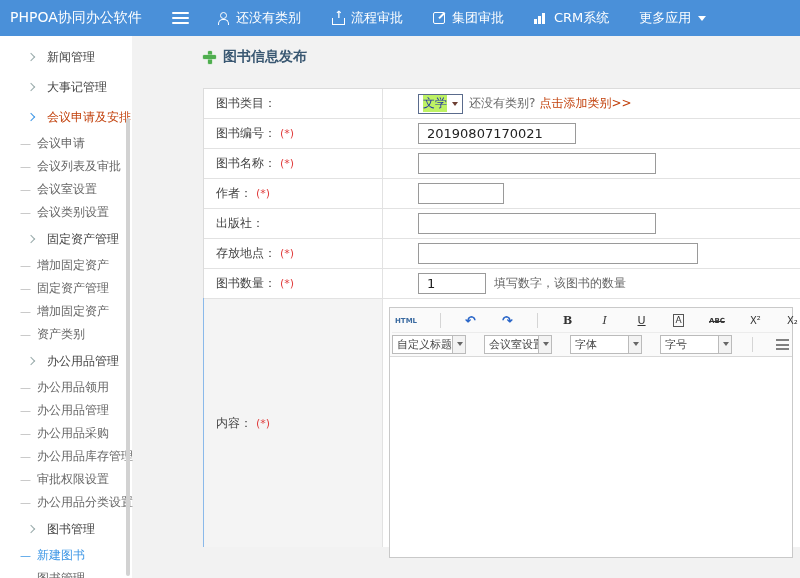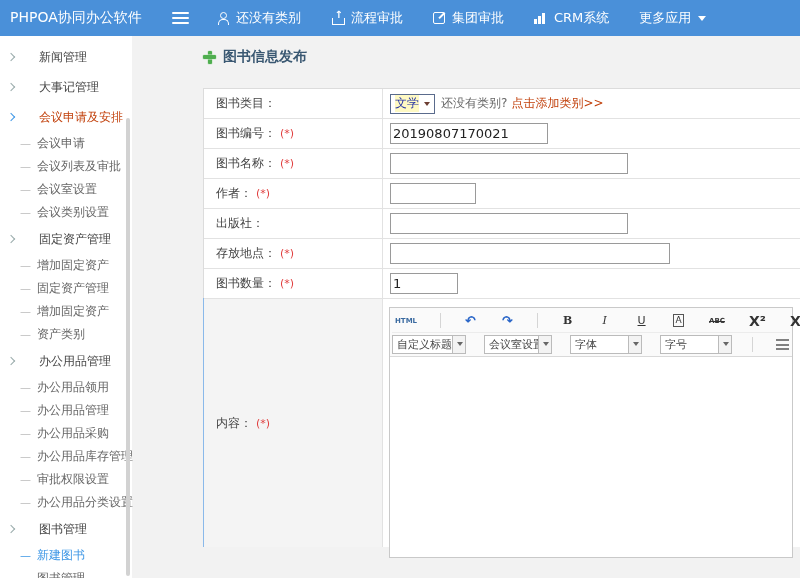--- a/index.html
+++ b/index.html
@@ -30,22 +30,22 @@
                     background:#fff; transform:rotate(-45deg); transform-origin:right top; }
   .ic-chart { width:13px; height:11px; display:flex; align-items:flex-end; gap:1.5px; }
   .ic-chart i { display:block; width:2.6px; background:#fff; }
   .ic-chart i:nth-child(1){height:5px;} .ic-chart i:nth-child(2){height:8px;} .ic-chart i:nth-child(3){height:11px;}
   .caret-down { width:0; height:0; border-left:4px solid transparent; border-right:4px solid transparent;
                 border-top:5px solid #fff; }
 
   
   .sidebar { position:absolute; top:36px; left:0; width:132px; bottom:0; background:#fff; z-index:4; }
   .sb-items { padding-top:6px; }
-  .sb-group { height:30px; display:flex; align-items:center; padding-left:8px; gap:25px;
-              font-size:12px; color:#444; cursor:pointer; white-space:nowrap; }
+  .sb-group { height:30px; display:flex; align-items:center; padding-left:8px; gap:13px;
+              font-size:12px; color:#444; cursor:pointer; white-space:nowrap;margin-left:20px; }
   .chev { width:6px; height:6px; border-top:1.4px solid #9aa; border-right:1.4px solid #9aa;
           transform:rotate(45deg); flex:0 0 auto; }
   .sb-group.active { color:#c2410c; }
   .sb-group.active .chev { border-color:#3e97e6; }
   .sb-child { height:23px; display:flex; align-items:center; padding-left:20px; gap:6px;
               font-size:12px; color:#666; cursor:pointer; white-space:nowrap; }
   .sb-child .dash { color:#bbb; font-size:11px; flex:0 0 auto; }
   .sb-child.active { color:#3e97e6; }
   .sb-child.active .dash { color:#3e97e6; }
   .sb-scrollbar { position:absolute; top:82px; right:2px; width:4px; height:458px;
@@ -56,34 +56,34 @@
   .plus-icon { position:relative; width:13px; height:13px; }
   .plus-icon::before { content:""; position:absolute; left:4.5px; top:0; width:4px; height:13px;
                        background:#4fae4f; border-radius:1px; box-shadow:0 0 0 0.6px #c9e6c9; }
   .plus-icon::after { content:""; position:absolute; top:4.5px; left:0; width:13px; height:4px;
                       background:#4fae4f; border-radius:1px; box-shadow:0 0 0 0.6px #c9e6c9; }
   .page-title h1 { font-size:14px; font-weight:bold; color:#3a5872; }
 
   .form-table { position:absolute; left:203px; top:88px; width:597px; background:#fff;
                 border-top:1px solid #dcdcdc; border-left:1px solid #dcdcdc;
                 font-size:12px; color:#444; }
-  .frow { display:flex; align-items:stretch; border-bottom:1px solid #e2e2e2; height:30px; }
+  .frow { display:flex; align-items:stretch; border-bottom:1px solid #e2e2e2; height:30px;gap:28px; }
   .fl { width:179px; flex:0 0 auto; display:flex; align-items:center; padding-left:12px; gap:4px;
         border-right:1px solid #e2e2e2; }
   .fv { flex:1; display:flex; align-items:center; padding-left:7px; gap:8px; }
   .req { color:#e03e3e; font-size:11px; }
-  input.txt { height:21px; border:1px solid #9a9a9a; padding:0 2px; font-size:13px;
+  input.txt { height:21px; border:1px solid #9a9a9a; padding:0 8px; font-size:13px;
               font-family:inherit; color:#222; background:#fff; }
   .w152{width:158px;} .w236{width:238px;} .w84{width:86px;} .w278{width:280px;} .w66{width:68px;}
   .hint { color:#666; font-size:12px; }
   .link { color:#c2410c; font-size:12px; cursor:pointer; }
 
   .cat-select { display:inline-flex; align-items:center; height:20px; border:1px solid #5a6b8c;
                 padding:0 4px; gap:5px; background:#fff; cursor:pointer; }
-  .cat-select .val { color:#2433a5; font-size:12px; background:#fef9c3; }
+  .cat-select .val { color:#2433a5; font-size:12px; background:#bef264; }
   .cat-caret { width:0; height:0; border-left:3.5px solid transparent; border-right:3.5px solid transparent;
                border-top:4.5px solid #6d3f33; }
 
   .section-header { height:32px; background:#e5e5e5; border-bottom:1px solid #d6d6d6;
                     display:flex; align-items:center; padding-left:12px; color:#333; }
 
   .content-row { display:flex; align-items:stretch; height:248px; position:relative; }
   .content-row::before { content:""; position:absolute; left:-1px; top:-1px; bottom:0; width:1px;
                          background:#8ab9ea; }
   .content-label { width:179px; flex:0 0 auto; background:#f4f4f4; border-right:1px solid #e2e2e2;
@@ -101,21 +101,21 @@
   .ed-sep { width:1px; height:15px; background:#d5d5d5; margin:0 2px; flex:0 0 auto; }
   .ed-caret { width:0; height:0; border-left:3px solid transparent; border-right:3px solid transparent;
               border-top:4px solid #666; margin-left:1px; }
   .b-html { font-size:7px; font-weight:bold; color:#3a6aa0; }
   .b-undo,.b-redo { color:#2a66c8; font-size:13px; font-weight:bold; }
   .b-bold { font-weight:bold; font-family:"DejaVu Serif",serif; }
   .b-italic { font-style:italic; font-family:"DejaVu Serif",serif; }
   .b-underline { text-decoration:underline; }
   .fontbox { border:1px solid #555; padding:0 1.5px; font-size:9px; line-height:11px; }
   .b-strike { text-decoration:line-through; font-size:7px; font-weight:bold; }
-  .b-supsub { font-size:14px;font-weight:bold; }
+  .b-supsub { font-size:10px; }
   .i-eraser { width:11px; height:8px; border-radius:2px; border:1px solid #8a8a8a;
               background:linear-gradient(135deg,#e8a0b0 55%,#c4ccd2 55%); transform:rotate(-20deg); }
   .i-broom { width:12px; height:12px; background:linear-gradient(45deg,#c79a3b 60%,#8a6d3b 60%);
              clip-path:polygon(100% 0,45% 25%,0 100%,60% 75%); }
   .i-brush { width:12px; height:12px; background:#cf8a2d;
              clip-path:polygon(0 75%,70% 5%,95% 30%,25% 100%); }
   .b-quote { font-family:"DejaVu Serif",serif; font-weight:bold; font-size:12px; color:#404040; }
   .i-pastet { width:13px; height:13px; border:1px solid #888; border-top:3px solid #d9822b;
               background:#fff; font-size:8px; font-weight:bold; color:#335; display:flex;
               align-items:center; justify-content:center; }
@@ -345,20 +345,21 @@
     </div>
   </div>
 
   <div class="frow">
     <div class="fl">
       <span>图书数量：</span>
       <span class="req">(*)</span>
     </div>
     <div class="fv">
       <input class="txt w66" type="text" value="1" style="">
+      <span class="hint">填写数字，该图书的数量</span>
     </div>
   </div>
 
 
   <div class="content-row">
     <div class="content-label">
       <span>内容：</span>
       <span class="req">(*)</span>
     </div>
     <div class="content-value">

